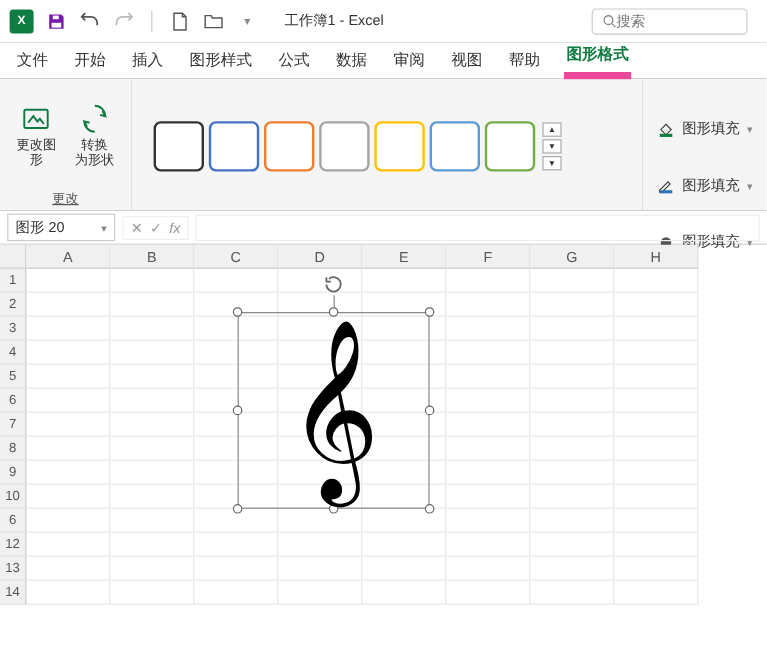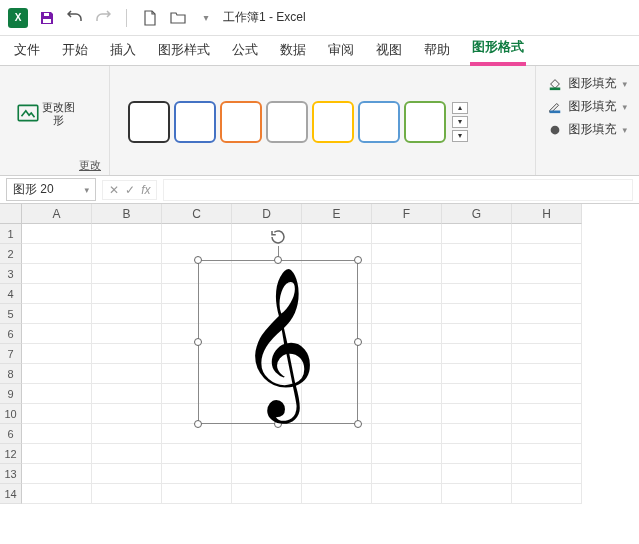--- a/index.html
+++ b/index.html
@@ -4,43 +4,43 @@
 <style>
   * { box-sizing: border-box; margin: 0; padding: 0; font-family: "Segoe UI", "Microsoft YaHei", sans-serif; }
   body { width: 639px; height: 544px; background: #fff; overflow: hidden; font-size: 12px; color: #333; }
   
   
   .titlebar { height: 36px; background: #fff; display: flex; align-items: center; padding: 0 8px; border-bottom: 1px solid #e0e0e0; }
   .titlebar .app-icon { width: 20px; height: 20px; background: #107c41; border-radius: 3px; display: flex; align-items: center; justify-content: center; color: #fff; font-size: 10px; font-weight: bold; margin-right: 10px; }
   .titlebar .qat { display: flex; align-items: center; gap: 10px; }
   .titlebar .qat-icon { width: 18px; height: 18px; display: flex; align-items: center; justify-content: center; color: #555; cursor: pointer; }
   .titlebar .sep { width: 1px; height: 18px; background: #ccc; margin: 0 4px; }
-  .titlebar .title { margin-left: 8px; font-size: 12px; color: #333; }
+  .titlebar .title { margin-left: 22px; font-size: 12px; color: #333; }
   .searchbox { margin-left: auto; margin-right: 8px; display: flex; align-items: center; background: #fff; border: 1px solid #ccc; border-radius: 4px; padding: 3px 8px; width: 130px; }
   .searchbox input { border: none; outline: none; width: 100%; font-size: 12px; color: #666; }
   
   
   .tabs { height: 30px; background: #fff; display: flex; align-items: flex-end; padding: 0 12px; gap: 18px; border-bottom: 1px solid #d0d0d0; }
   .tab { font-size: 13px; color: #333; padding: 6px 2px; cursor: pointer; }
-  .tab.active { color: #107c41; font-weight: 600; border-bottom: 4px solid #ec4899; margin-bottom: -1px; }
+  .tab.active { color: #107c41; font-weight: 600; border-bottom: 6px solid #ec4899; margin-bottom: -1px; }
   
   
   .ribbon { height: 110px; background: #f5f5f5; display: flex; border-bottom: 1px solid #d0d0d0; }
   .rgroup { display: flex; flex-direction: column; padding: 4px 8px 2px; border-right: 1px solid #e0e0e0; }
   .rgroup .rbody { flex: 1; display: flex; align-items: center; gap: 4px; }
-  .rgroup .rlabel { text-align: right; font-size: 11px; color: #555; padding-top: 2px; text-decoration: underline; }
-  .rbtn { display: flex; flex-direction: row; align-items: center; justify-content: flex-end; padding: 4px 6px; cursor: pointer; text-align: center; min-width: 44px; }
+  .rgroup .rlabel { text-align: center; font-size: 11px; color: #555; padding-top: 2px; text-decoration: underline; }
+  .rbtn { display: flex; flex-direction: column; align-items: center; justify-content: flex-end; padding: 4px 6px; cursor: pointer; text-align: center; min-width: 44px; }
   .rbtn .ricon { width: 28px; height: 28px; display: flex; align-items: center; justify-content: center; color: #107c41; }
   .rbtn .rtext { font-size: 11px; margin-top: 2px; line-height: 1.2; }
   .styles-gallery { display: flex; gap: 6px; align-items: center; flex: 1; padding: 4px 10px; }
   .style-swatch { width: 42px; height: 42px; border: 2px solid; border-radius: 6px; background: #fff; cursor: pointer; }
   .gallery-more { display: flex; flex-direction: column; gap: 2px; margin-left: 2px; }
   .gallery-more span { width: 16px; height: 12px; border: 1px solid #aaa; display: flex; align-items: center; justify-content: center; font-size: 8px; cursor: pointer; background: #fff; }
   .fillgroup { padding: 6px 10px; }
-  .fillbtn { display: flex; align-items: center; gap: 6px; padding: 3px 2px; font-size: 12px; cursor: pointer; white-space: nowrap; }
+  .fillbtn { display: flex; align-items: center; gap: 6px; padding: 3px 2px; font-size: 12px; cursor: pointer; white-space: nowrap; margin-top: 24px; }
   .fillbtn .sw { width: 14px; height: 14px; display: inline-flex; align-items: center; justify-content: center; }
   
   
   .fbar { height: 28px; display: flex; align-items: center; border-bottom: 1px solid #d0d0d0; padding: 3px 6px; gap: 6px; background: #fff; }
   .namebox { border: 1px solid #ccc; padding: 2px 6px; width: 90px; display: flex; align-items: center; justify-content: space-between; font-size: 12px; }
   .fbicons { display: flex; gap: 6px; color: #999; border: 1px solid #eee; padding: 2px 6px; }
   .finput { flex: 1; border: 1px solid #eee; height: 22px; padding: 2px 6px; }
   
   
   .grid { position: relative; display: grid; grid-template-columns: 22px repeat(8, 70px); grid-auto-rows: 20px; }
@@ -98,20 +98,27 @@
         </svg>
       </span>
     <span class="qat-icon">
         <svg width="16" height="14" viewBox="0 0 16 14" fill="none" stroke="#555" stroke-width="1.2">
           <path d="M1 2h5l1 2h8v8H1z"></path>
         </svg>
       </span>
     <span class="qat-icon" style="font-size:10px;color:#888;">▾</span>
   </div>
   <div class="title">工作簿1 - Excel</div>
+  <div class="searchbox">
+    <svg width="13" height="13" viewBox="0 0 16 16" fill="none" stroke="#888" stroke-width="1.5">
+        <circle cx="7" cy="7" r="5"></circle>
+        <path d="M11 11l4 4"></path>
+      </svg>
+    <input placeholder="搜索" style="">
+  </div>
 </div>
 
 <div class="tabs" id="tabs">
     <div class="tab">文件</div>
     <div class="tab">开始</div>
     <div class="tab">插入</div>
     <div class="tab">图形样式</div>
     <div class="tab">公式</div>
     <div class="tab">数据</div>
     <div class="tab">审阅</div>
@@ -125,20 +132,30 @@
     <div class="rbody">
       <div class="rbtn">
         <div class="ricon">
             <svg width="26" height="26" viewBox="0 0 24 24" fill="none" stroke="#107c41" stroke-width="1.5">
               <rect x="3" y="5" width="18" height="14" rx="1"></rect>
               <path d="M6 15l4-5 3 4 2-2 3 4"></path>
             </svg>
           </div>
         <div class="rtext" style="white-space:pre;">更改图
 形</div>
+      </div>
+      <div class="rbtn">
+        <div class="ricon">
+            <svg width="26" height="26" viewBox="0 0 24 24" fill="none" stroke="#107c41" stroke-width="1.5">
+              <path d="M12 2a8 8 0 0 1 8 8M12 22a8 8 0 0 1-8-8"></path>
+              <path d="M18 6l2 4-4-1M6 18l-2-4 4 1"></path>
+            </svg>
+          </div>
+        <div class="rtext" style="white-space:pre;">转换
+为形状</div>
       </div>
     </div>
     <div class="rlabel">更改</div>
   </div>
 
   <div class="rgroup" style="flex:1;">
     <div class="rbody styles-gallery" id="swatches">
         <div class="style-swatch" style="border-color: rgb(51, 51, 51);"></div>
         <div class="style-swatch" style="border-color: rgb(68, 114, 196);"></div>
         <div class="style-swatch" style="border-color: rgb(237, 125, 49);"></div>

